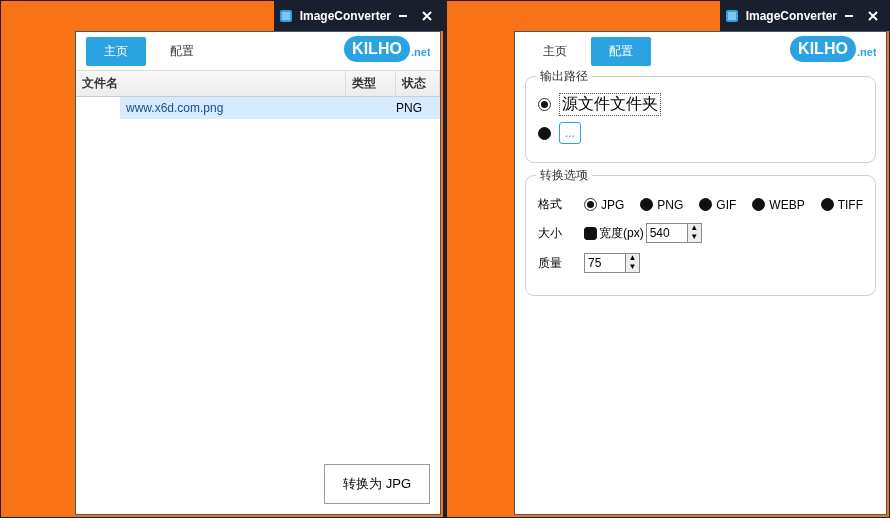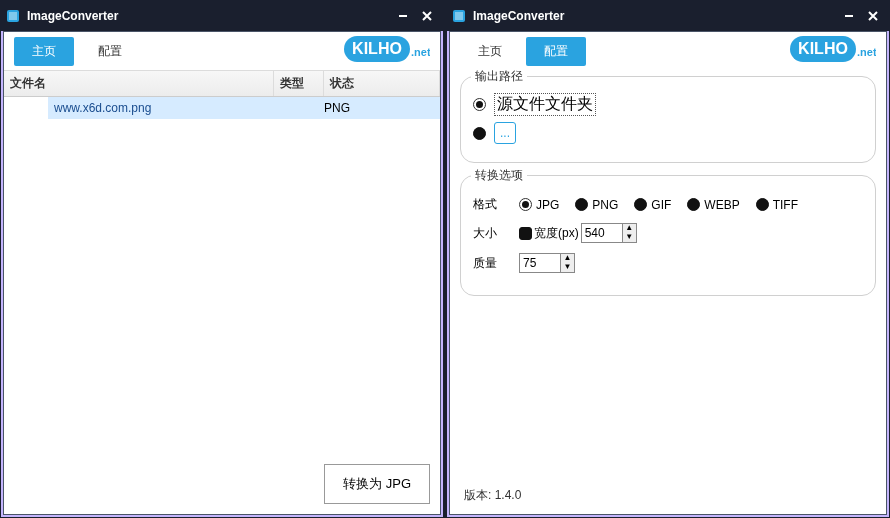--- a/index.html
+++ b/index.html
@@ -1,17 +1,17 @@
 <!DOCTYPE html>
 <html><head>
 <meta charset="utf-8">
 <style>
 * { box-sizing: border-box; margin: 0; padding: 0; font-family: "Segoe UI", Tahoma, sans-serif; }
 body { background: #1a1f2e; width: 890px; height: 518px; display: flex; gap: 2px; padding: 0; }
-.window { flex: 1; background: #c4b5fd; display: flex; flex-direction: column; border: 1px solid #1a1f2e; }
+.window { flex: 1; background: #f97316; display: flex; flex-direction: column; border: 1px solid #1a1f2e; align-items: flex-end; }
 .titlebar { height: 30px; background: #1a1f2e; display: flex; align-items: center; padding: 0 4px; color: #fff; font-size: 12px; font-weight: bold; }
 .titlebar .app-icon { width: 16px; height: 16px; margin-right: 6px; }
 .titlebar .spacer { flex: 1; }
 .titlebar .win-btn { width: 24px; height: 20px; display: flex; align-items: center; justify-content: center; cursor: pointer; color: #fff; }
 .client { flex: 1; background: #fff; display: flex; flex-direction: column; border: 1px solid #4a5568; margin: 0 2px 2px 2px; }
 .tabbar { height: 38px; display: flex; align-items: center; padding: 0 10px; gap: 6px; }
 .tab { padding: 6px 18px; font-size: 12px; cursor: pointer; border-radius: 2px; color: #333; }
 .tab.active { background: #2aa3e0; color: #fff; }
 .tabbar .spacer { flex: 1; }
 .logo { height: 26px; }
@@ -27,21 +27,21 @@
 .trow { display: flex; padding: 3px 0; margin-left: 44px; }
 .trow .td { padding: 1px 6px; }
 .trow .td.name { flex: 0 0 270px; color: #1a4d8f; }
 .trow .td.type { flex: 0 0 50px; }
 .trow .td.status { flex: 1; }
 .trow.sel { background: #d6ebff; }
 .footer-left { display: flex; justify-content: flex-end; padding: 10px; }
 .convert-btn { border: 1px solid #999; background: #fff; padding: 10px 18px; font-size: 13px; cursor: pointer; }
 
 
-.group { border: 1px solid #d0d0d0; border-radius: 14px; margin: 6px 10px; padding: 10px 12px 12px 12px; position: relative; }
+.group { border: 1px solid #d0d0d0; border-radius: 9px; margin: 6px 10px; padding: 10px 12px 12px 12px; position: relative; }
 .group-title { position: absolute; top: -9px; left: 10px; background: #fff; padding: 0 4px; font-size: 12px; color: #333; }
 .radio-row { display: flex; align-items: center; gap: 8px; margin: 6px 0; font-size: 16px; }
 .radio, .check { width: 13px; height: 13px; border-radius: 50%; border: 1.5px solid #333; display: inline-flex; align-items: center; justify-content: center; cursor: pointer; }
 .radio.checked::after { content:""; width: 7px; height: 7px; background: #111; border-radius: 50%; }
 .check.square { border-radius: 3px; background:#111; border-color:#111; }
 .radio-label { cursor: pointer; }
 .src-box { border: 1px dotted #555; padding: 0 2px; }
 .path-row { display: flex; align-items: center; gap: 8px; font-size: 12px; }
 .path-text { flex: 1; }
 .browse-btn { width: 22px; height: 22px; border: 1px solid #2aa3e0; border-radius: 3px; background: #fff; color: #2aa3e0; font-size: 12px; display:flex; align-items:center; justify-content:center; cursor:pointer; }
@@ -208,16 +208,15 @@
             <input type="text" value="75" style="">
             <span class="arrows">
                 <span>▲</span>
                 <span>▼</span>
               </span>
           </span>
         </div>
       </div>
 
       <div style="flex:1"></div>
-      <div class="version">版本: 1.4.0</div>
     </div>
   </div>
 </div>
 
 </body></html>

